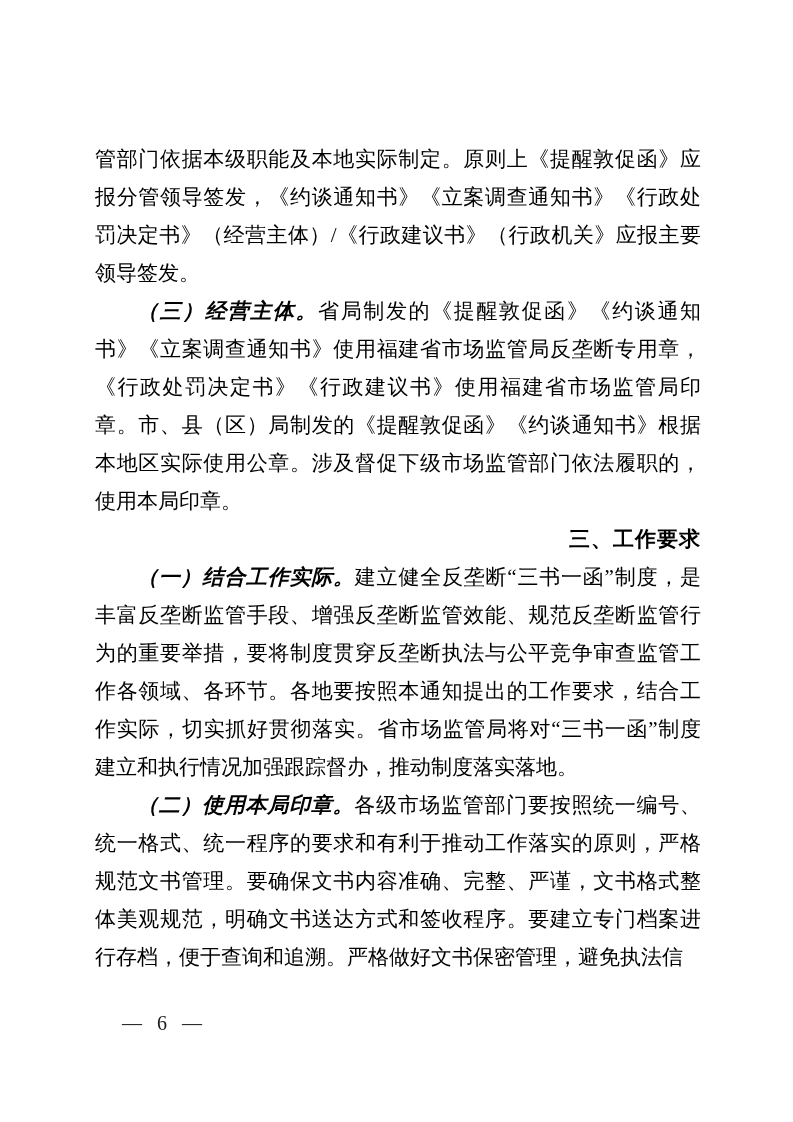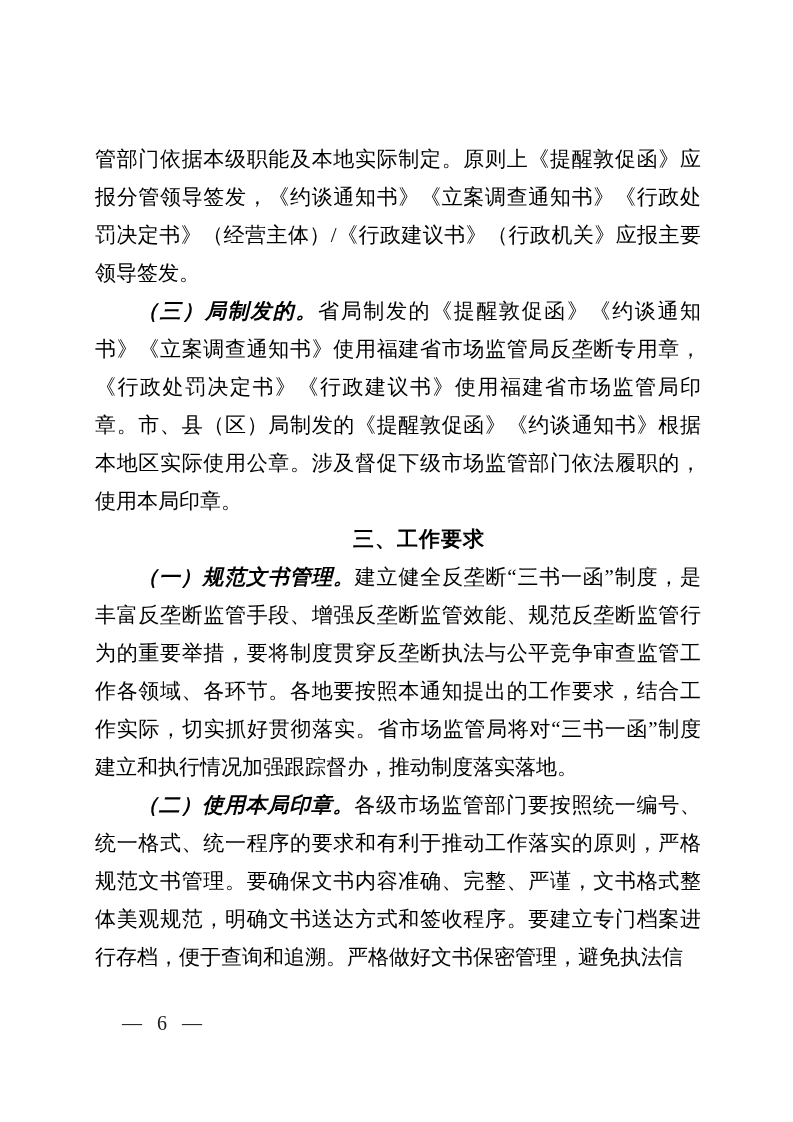--- a/index.html
+++ b/index.html
@@ -32,21 +32,21 @@
     padding: 0;
   }
   .para {
     text-indent: 42px;
   }
   .para-continuation {
     text-indent: 0;
   }
   .section-heading {
     text-indent: 42px;
-    text-align: center;
+    text-align: right;
     font-family: Liberation Sans, sans-serif;
     font-weight: 600;
     letter-spacing: 1px;
   }
   .kai-lead {
     font-style: italic;
     font-weight: 600;
   }
   .page-number {
     position: absolute;
@@ -60,24 +60,24 @@
   }
 </style>
 </head>
 <body>
 
 <div class="page">
   <div class="content">
 
     <p class="para para-continuation">管部门依据本级职能及本地实际制定。原则上《提醒敦促函》应报分管领导签发，《约谈通知书》《立案调查通知书》《行政处罚决定书》（经营主体）/《行政建议书》（行政机关》应报主要领导签发。</p>
 
-    <p class="para"><span class="kai-lead">（三）局制发的。</span><span>省局制发的《提醒敦促函》《约谈通知书》《立案调查通知书》使用福建省市场监管局反垄断专用章，《行政处罚决定书》《行政建议书》使用福建省市场监管局印章。市、县（区）局制发的《提醒敦促函》《约谈通知书》根据本地区实际使用公章。涉及督促下级市场监管部门依法履职的，使用本局印章。</span></p>
+    <p class="para"><span class="kai-lead">（三）经营主体。</span><span>省局制发的《提醒敦促函》《约谈通知书》《立案调查通知书》使用福建省市场监管局反垄断专用章，《行政处罚决定书》《行政建议书》使用福建省市场监管局印章。市、县（区）局制发的《提醒敦促函》《约谈通知书》根据本地区实际使用公章。涉及督促下级市场监管部门依法履职的，使用本局印章。</span></p>
 
     <p class="section-heading">三、工作要求</p>
 
-    <p class="para"><span class="kai-lead">（一）规范文书管理。</span><span>建立健全反垄断“三书一函”制度，是丰富反垄断监管手段、增强反垄断监管效能、规范反垄断监管行为的重要举措，要将制度贯穿反垄断执法与公平竞争审查监管工作各领域、各环节。各地要按照本通知提出的工作要求，结合工作实际，切实抓好贯彻落实。省市场监管局将对“三书一函”制度建立和执行情况加强跟踪督办，推动制度落实落地。</span></p>
+    <p class="para"><span class="kai-lead">（一）结合工作实际。</span><span>建立健全反垄断“三书一函”制度，是丰富反垄断监管手段、增强反垄断监管效能、规范反垄断监管行为的重要举措，要将制度贯穿反垄断执法与公平竞争审查监管工作各领域、各环节。各地要按照本通知提出的工作要求，结合工作实际，切实抓好贯彻落实。省市场监管局将对“三书一函”制度建立和执行情况加强跟踪督办，推动制度落实落地。</span></p>
 
     <p class="para"><span class="kai-lead">（二）使用本局印章。</span><span>各级市场监管部门要按照统一编号、统一格式、统一程序的要求和有利于推动工作落实的原则，严格规范文书管理。要确保文书内容准确、完整、严谨，文书格式整体美观规范，明确文书送达方式和签收程序。要建立专门档案进行存档，便于查询和追溯。严格做好文书保密管理，避免执法信</span></p>
 
   </div>
 
   <div class="page-number">— 6 —</div>
 </div>
 
 </body></html>

